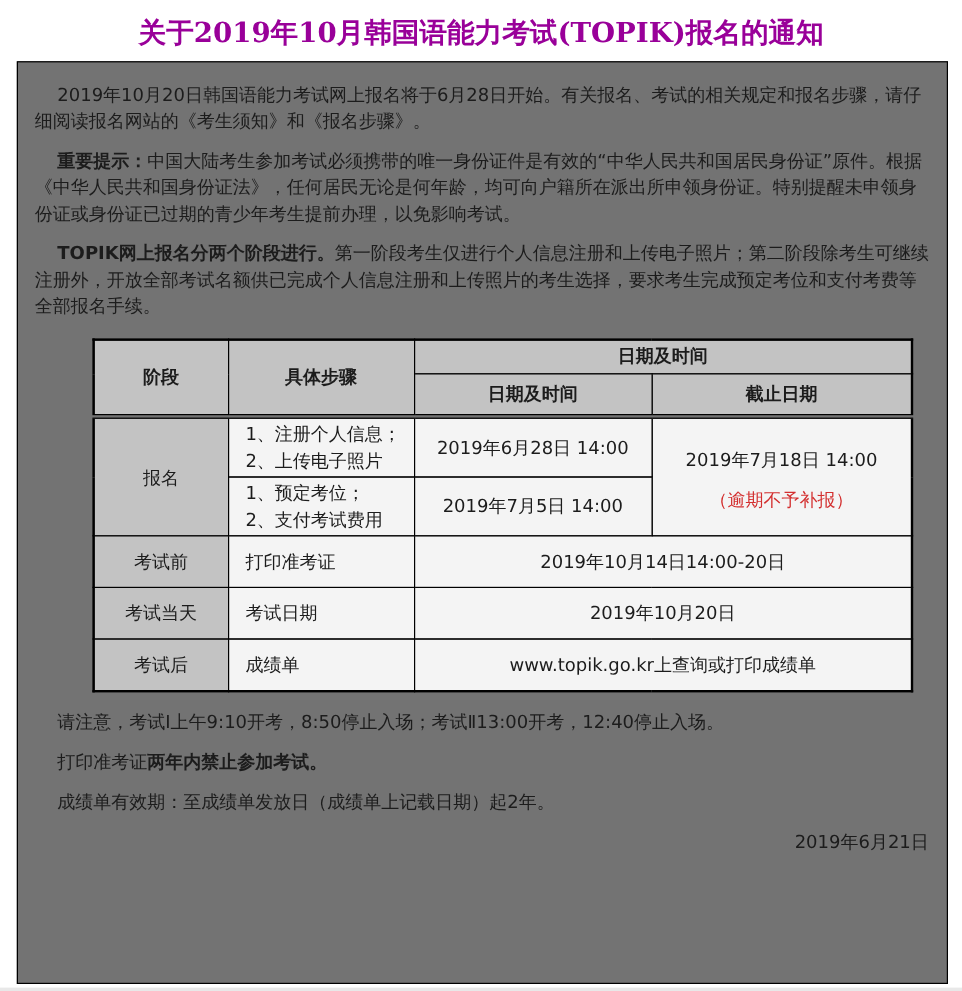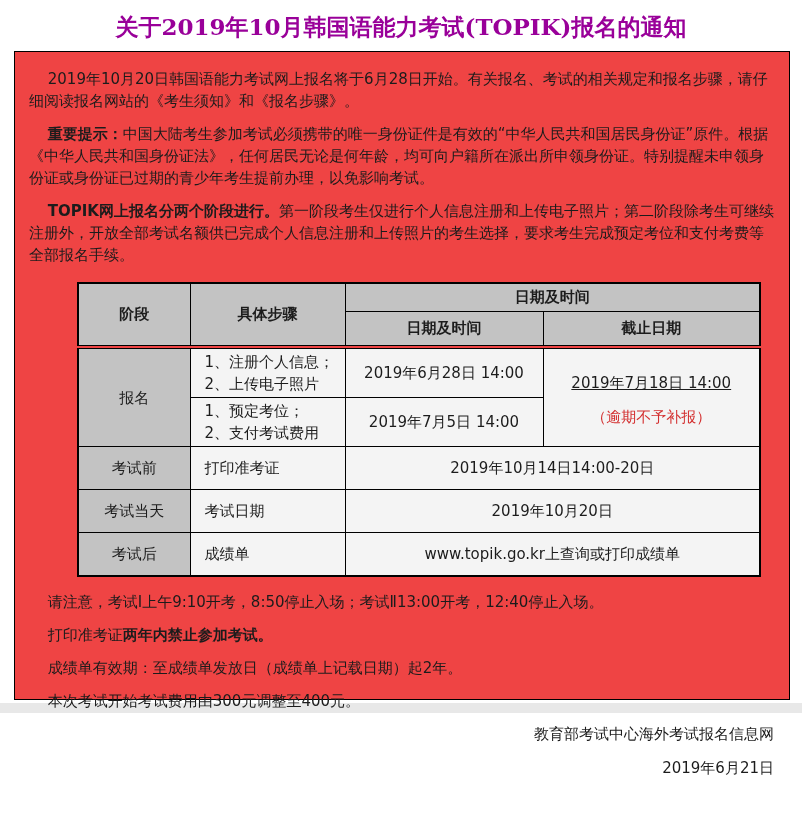--- a/index.html
+++ b/index.html
@@ -15,23 +15,23 @@
     text-align: center;
     font-family: "DejaVu Serif", "Liberation Serif", serif;
     font-weight: bold;
     font-size: 23px;
     color: #990099;
   }
   .notice-box {
     box-sizing: border-box;
     margin-left: 14px;
     width: 776px;
-    height: 649px;
+    height: 769px;
     border: 1px solid #000;
-    background: #ef4444;
+    background: #737373;
     padding: 5px 14px 0 14px;
   }
   .para {
     font-size: 15px;
     line-height: 22px;
     margin: 11px 0;
     text-indent: 1.25em;
   }
   .para b { font-weight: bold; }
   .schedule-table {
@@ -52,21 +52,21 @@
     background: #c3c3c3;
     font-weight: bold;
     padding: 4px 4px;
   }
   .schedule-table th.sub { padding: 7px 4px; }
   .schedule-table th.dbl, .schedule-table .dbl { border-bottom: 4px double #000; }
   .schedule-table td { padding: 10px 4px; line-height: 22px; background: #f4f4f4; }
   .schedule-table td.stage-label { background: #c3c3c3; }
   .schedule-table td.steps { text-align: left; padding: 2px 8px 2px 14px; }
   .deadline-note { color: #d32f2f; margin-top: 12px; }
-  .deadline-main { margin-top: 4px; text-decoration: underline; }
+  .deadline-main { margin-top: 4px; }
   .sign {
     font-size: 15px;
     line-height: 22px;
     margin: 9px 0;
     text-align: right;
     padding-right: 1px;
   }
   .sign.date-line { margin-top: 12px; }
   .page-bottom-strip {
     width: 802px; height: 10px;
@@ -153,22 +153,18 @@
 
 
   <p class="para">
     <span>打印准考证</span><b>两年内禁止参加考试。</b>
   </p>
 
   <p class="para">
     <span>成绩单有效期：至成绩单发放日（成绩单上记载日期）起2年。</span>
   </p>
 
-  <p class="para">
-    <span>本次考试开始考试费用由300元调整至400元。</span>
-  </p>
 
-  <p class="sign">教育部考试中心海外考试报名信息网</p>
   <p class="sign date-line">2019年6月21日</p>
 
 </div>
 
 <div class="page-bottom-strip"></div>
 
 </body></html>

